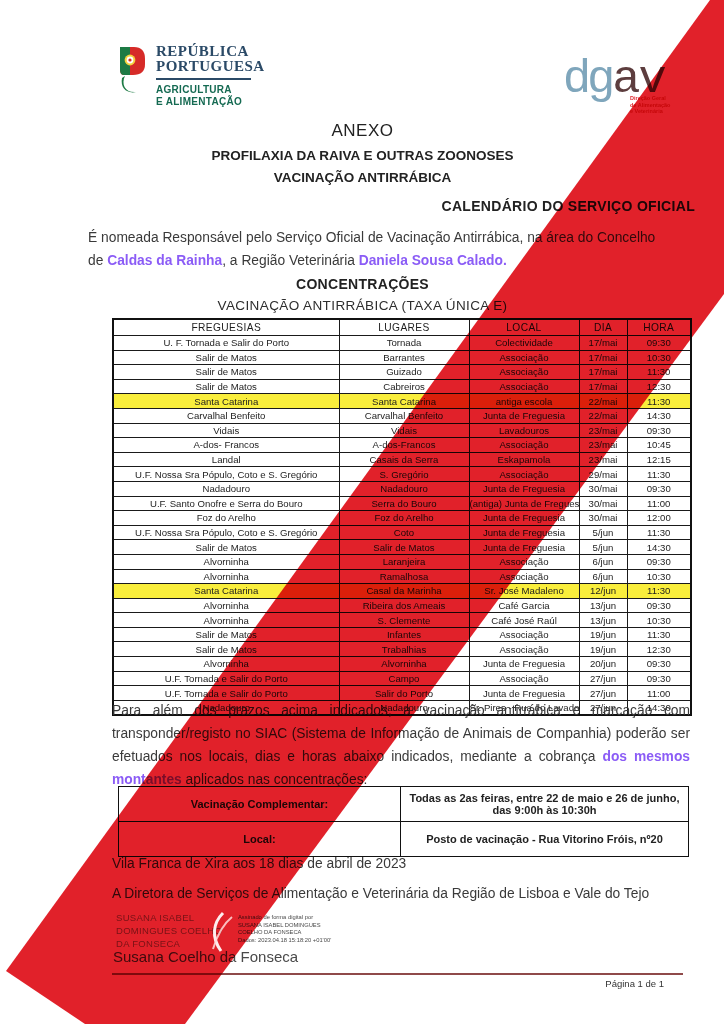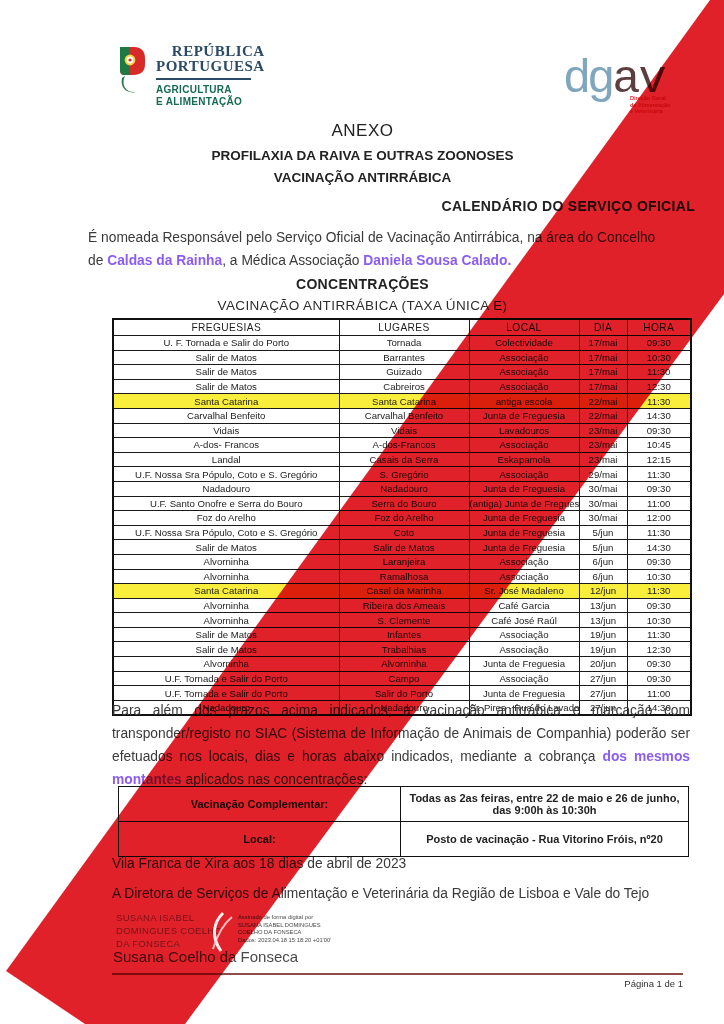--- a/index.html
+++ b/index.html
@@ -8,21 +8,21 @@
     --dgav_red:#e0262c; --footer_line:#8f4a4a; --ink:#333333;
   }
   html,body{margin:0;padding:0;background:#fff;}
   .page{position:relative;width:724px;height:1024px;background:#fff;overflow:hidden;
         font-family:"Liberation Sans",sans-serif;color:var(--ink);}
 
   
   .gov-logo{position:absolute;left:117px;top:44px;display:flex;}
   .gov-text{margin-left:8px;}
   .gov-name{font-family:"Liberation Serif",serif;font-weight:bold;color:var(--navy);
-            font-size:15px;line-height:15px;letter-spacing:.5px;text-align:right;}
+            font-size:15px;line-height:15px;letter-spacing:.5px;}
   .gov-rule{width:95px;height:2px;background:var(--navy);margin:4px 0 4px 0;}
   .gov-dept{font-size:10px;font-weight:bold;color:var(--dept_green);line-height:11.5px;letter-spacing:.3px;}
 
   .dgav{position:absolute;left:564px;top:52px;width:130px;height:62px;}
   .dgav-word{font-size:47px;line-height:47px;letter-spacing:-2px;}
   .dgav-dg{color:var(--dgav_blue);margin-top:14px;}
   .dgav-av{color:var(--dgav_maroon);font-family:Liberation Mono, monospace;}
   .dgav-caption{position:absolute;left:66px;top:43px;width:52px;color:var(--dgav_red);
                 font-size:5.5px;font-weight:bold;line-height:6.5px;}
 
@@ -60,21 +60,21 @@
   .place-date{position:absolute;left:112px;top:856px;font-size:13.8px;color:#3a3a3a;}
   .director{position:absolute;left:112px;top:886px;font-size:13.8px;color:#3a3a3a;}
   .sig-block{position:absolute;left:116px;top:911px;display:flex;}
   .sig-caps{font-size:9.5px;line-height:13px;color:#8d8380;letter-spacing:.3px;}
   .sig-squiggle{position:absolute;left:92px;top:0;z-index:60;}
   .sig-tiny{position:absolute;left:122px;top:3px;width:130px;font-size:5.8px;line-height:7.5px;color:#4a4a4a;}
   .signed-name{position:absolute;left:113px;top:948px;font-size:15px;color:#4a4a4a;}
 
   
   .footer-rule{position:absolute;left:112px;top:973px;width:571px;height:1.5px;background:var(--footer_line);}
-  .footer-page{position:absolute;left:483px;top:978px;width:200px;text-align:right;font-size:9.5px;color:#333;}
+  .footer-page{position:absolute;left:464px;top:978px;width:200px;text-align:right;font-size:9.5px;color:#333;}
 
   
   .band{position:absolute;left:0;top:0;width:724px;height:1024px;z-index:50;
         background:var(--band_red);mix-blend-mode:multiply;pointer-events:none;
         clip-path:polygon(710px 0px,724px 0px,724px 294px,185px 1024px,85px 1024px,6px 971px);}
 </style>
 </head>
 <body>
 
 <div class="page">
@@ -110,21 +110,21 @@
 
   <div class="headings">
     <div class="h-anexo">ANEXO</div>
     <div class="h-sub1">PROFILAXIA DA RAIVA E OUTRAS ZOONOSES</div>
     <div class="h-sub2">VACINAÇÃO ANTIRRÁBICA</div>
     <div class="h-sub3">CALENDÁRIO DO SERVIÇO OFICIAL</div>
     <div class="h-conc">CONCENTRAÇÕES</div>
     <div class="h-tabletitle">VACINAÇÃO ANTIRRÁBICA (TAXA ÚNICA E)</div>
   </div>
 
-  <div class="intro"><span>É nomeada Responsável pelo Serviço Oficial de Vacinação Antirrábica, na área do Concelho de </span><b>Caldas da Rainha</b><span>, a Médica Associação </span><b>Daniela Sousa Calado.</b></div>
+  <div class="intro"><span>É nomeada Responsável pelo Serviço Oficial de Vacinação Antirrábica, na área do Concelho de </span><b>Caldas da Rainha</b><span>, a Região Veterinária </span><b>Daniela Sousa Calado.</b></div>
 
   <table class="vtable">
     <colgroup>
         <col style="width:226px">
         <col style="width:130px">
         <col style="width:110px">
         <col style="width:48px">
         <col style="width:64px">
       </colgroup>
     <thead>

